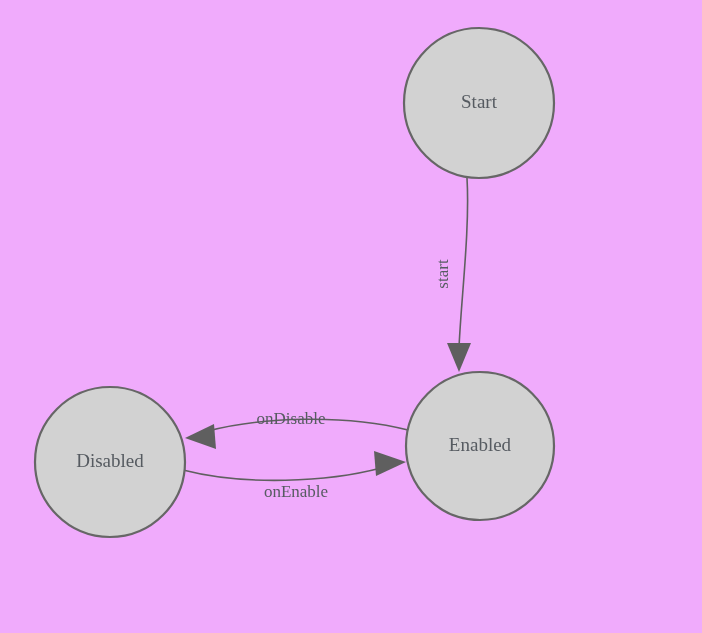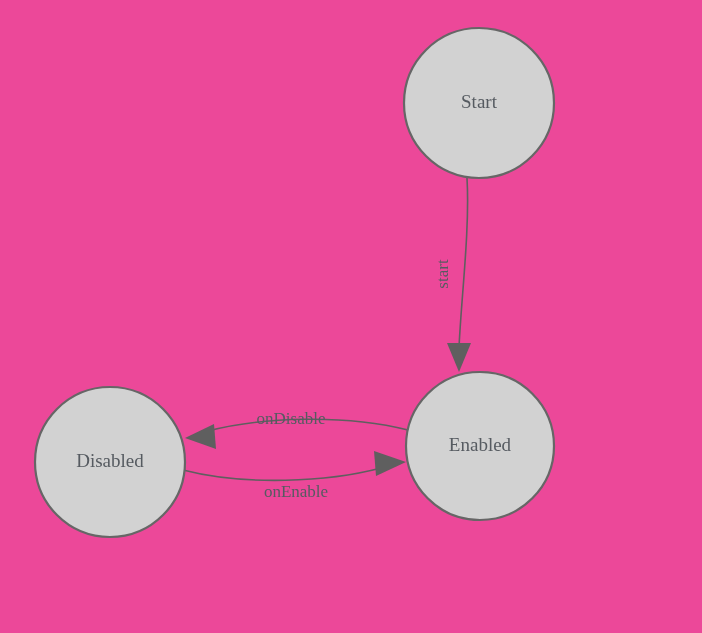--- a/index.html
+++ b/index.html
@@ -11,21 +11,21 @@
   body {
     width: 702px;
     height: 633px;
     overflow: hidden;
     font-family: "Liberation Serif", "DejaVu Serif", serif;
   }
   #diagram-canvas {
     position: relative;
     width: 702px;
     height: 633px;
-    background: #ec4899;
+    background: #f0abfc;
   }
   #diagram-svg {
     position: absolute;
     top: 0;
     left: 0;
     width: 702px;
     height: 633px;
     display: block;
   }
   .node-circle {

